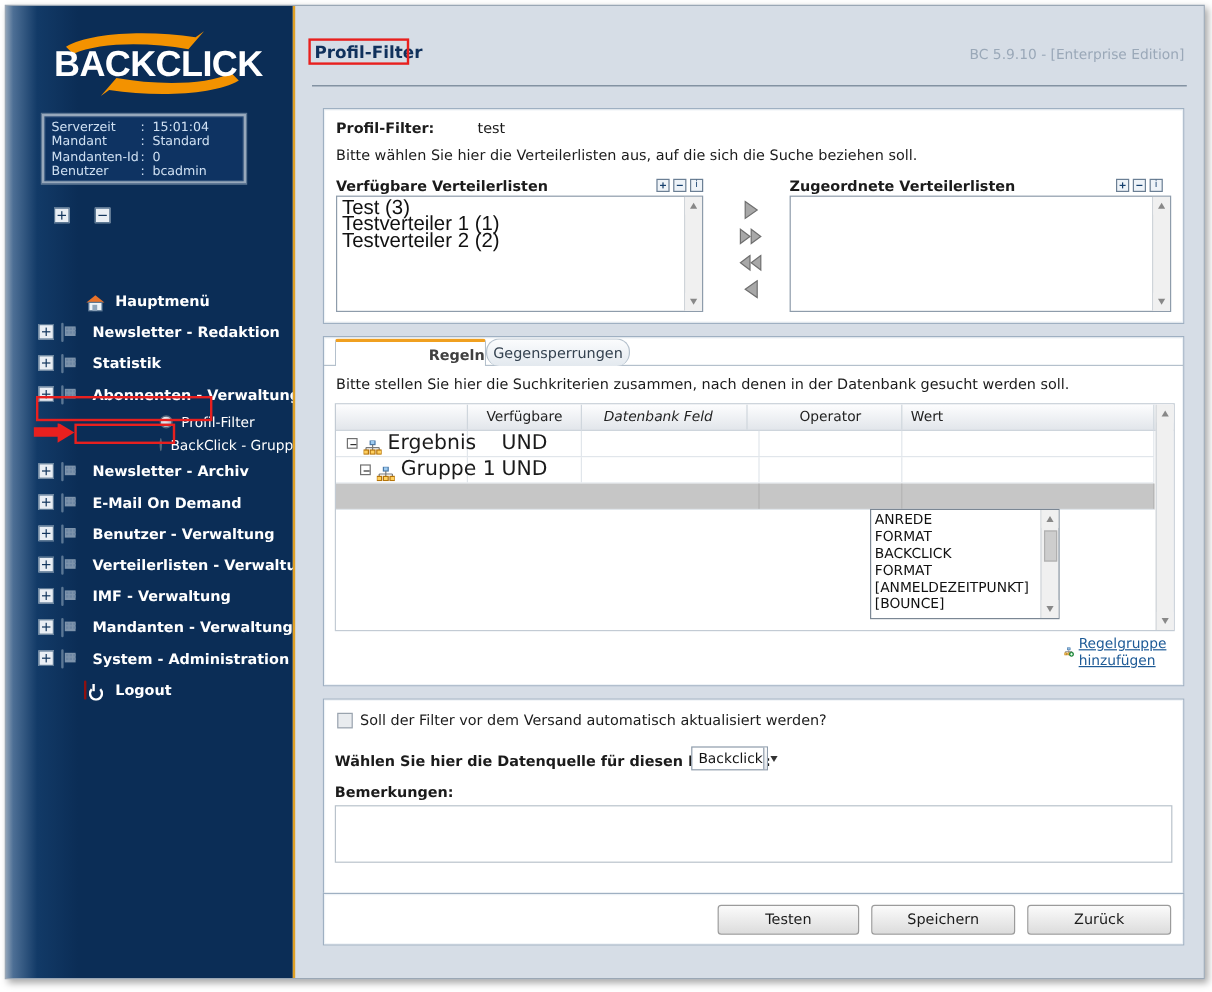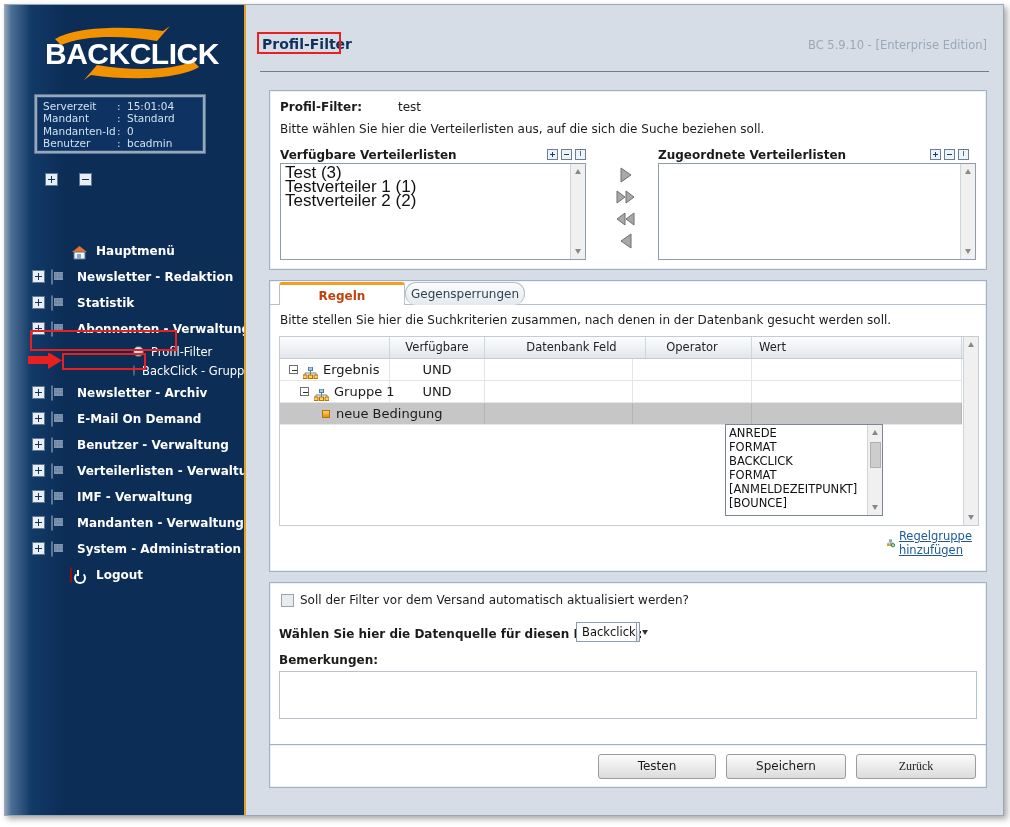--- a/index.html
+++ b/index.html
@@ -237,21 +237,21 @@
   #panel-rules { left:21px; top:275px; width:718px; height:292px; }
   .tabbar { position:absolute; left:0; top:0; width:100%; height:24px; }
   .tab {
     position:absolute; top:1px; height:23px; line-height:22px;
     text-align:center; font-size:12px; font-family:"DejaVu Sans", sans-serif;
     border:1px solid #b4c0cc; border-bottom:none;
     border-radius:3px 3px 0 0; cursor:pointer; color:#1b1b1b;
   }
   .tab.active {
     background:#ffffff; font-weight:bold; border-top:3px solid #f0a020;
-    z-index:3; color:#c2410c;
+    z-index:3; color:#404040;text-align:right;
   }
   .tab.inactive {
     background:linear-gradient(#fbfcfd,#e3e9ef); color:#33414f;
   }
   #tabline { position:absolute; left:0; top:23px; width:100%; height:1px; background:#b4c0cc; }
 
   #rules-hint { position:absolute; left:10px; top:32px; }
 
   #rules-table {
     position:absolute; left:9px; top:55px; width:700px; height:190px;
@@ -265,21 +265,21 @@
   .th {
     position:absolute; top:0; height:21px; line-height:21px;
     font-size:11.5px; color:#222; font-family:"DejaVu Sans", sans-serif;
     text-align:center; border-right:1px solid #cfd6dd;
   }
   .th.left { text-align:left; padding-left:7px; }
   .trow { position:absolute; left:0; width:682px; height:22px;
           border-bottom:1px solid #e1e6eb; }
   .trow .cell {
     position:absolute; top:0; height:21px; line-height:21px;
-    font-size:13px; color:#1b1b1b; font-family:"DejaVu Sans", sans-serif;
+    font-size:17px; color:#1b1b1b; font-family:"DejaVu Sans", sans-serif;
     border-right:1px solid #e1e6eb;
   }
   .trow .cell.ctr { text-align:center; }
   .trow.sel { background:#c6c6c6; }
   .trow.sel .cell { border-right-color:#b4b4b4; }
 
   .node { display:flex; align-items:center; height:21px; white-space:nowrap; }
   .exp-mini {
     width:9px; height:9px; border:1px solid #707070; background:#fff;
     position:relative; flex:0 0 auto; margin-right:5px;
@@ -576,21 +576,21 @@
           <span>Gegensperrungen</span>
         </div>
       </div>
 
       <div id="rules-hint" class="lbl-norm">Bitte stellen Sie hier die Suchkriterien zusammen, nach denen in der Datenbank gesucht werden soll.</div>
 
       <div id="rules-table">
         <div class="thead">
           <div class="th" style="left:0; width:110px;"></div>
           <div class="th" style="left:110px; width:95px;">Verfügbare</div>
-          <div class="th" style="left:218px; width:148px;">Datenbank Feld</div>
+          <div class="th" style="left:195px; width:148px;font-style:italic;">Datenbank Feld</div>
           <div class="th" style="left:353px; width:119px;">Operator</div>
           <div class="th left" style="left:472px; width:210px;">Wert</div>
         </div>
 
         <div class="trow" style="top:22px;">
           <div class="cell" style="left:0; width:110px; padding-left:9px;">
             <span class="node">
               <span class="exp-mini"></span>
               <span class="tree-ico">
                 <svg width="15" height="12" viewBox="0 0 15 12">
@@ -626,26 +626,20 @@
               <span>Gruppe 1</span>
             </span>
           </div>
           <div class="cell ctr" style="left:110px; width:95px;">UND</div>
           <div class="cell" style="left:205px; width:148px;"></div>
           <div class="cell" style="left:353px; width:119px;"></div>
           <div class="cell" style="left:472px; width:210px;"></div>
         </div>
 
         <div class="trow sel" style="top:66px;">
-          <div class="cell" style="left:0; width:205px; padding-left:42px;">
-            <span class="node">
-              <span class="orange-sq"></span>
-              <span>neue Bedingung</span>
-            </span>
-          </div>
           <div class="cell" style="left:205px; width:148px;"></div>
           <div class="cell" style="left:353px; width:119px;"></div>
           <div class="cell" style="left:472px; width:210px;"></div>
         </div>
 
         <div class="vscroll" style="right:0; top:0; bottom:0; border-left:1px solid #cfd4d9;">
           <div class="arrowup">
               <span class="tri up"></span>
             </div>
           <div class="arrowdn">
@@ -700,17 +694,17 @@
             <span class="tri dn"></span>
           </span>
       </div>
       <div id="bem-label" class="lbl-bold">Bemerkungen:</div>
       <div id="bem-box"></div>
     </div>
 
     <div class="panel" id="panel-btns">
       <div class="btn" style="left:328px; width:118px;">Testen</div>
       <div class="btn" style="left:456px; width:120px;">Speichern</div>
-      <div class="btn" style="left:586px; width:120px;font-family:Liberation Serif, serif;">Zurück</div>
+      <div class="btn" style="left:586px; width:120px;">Zurück</div>
     </div>
 
   </div>
 </div>
 
 </body></html>

